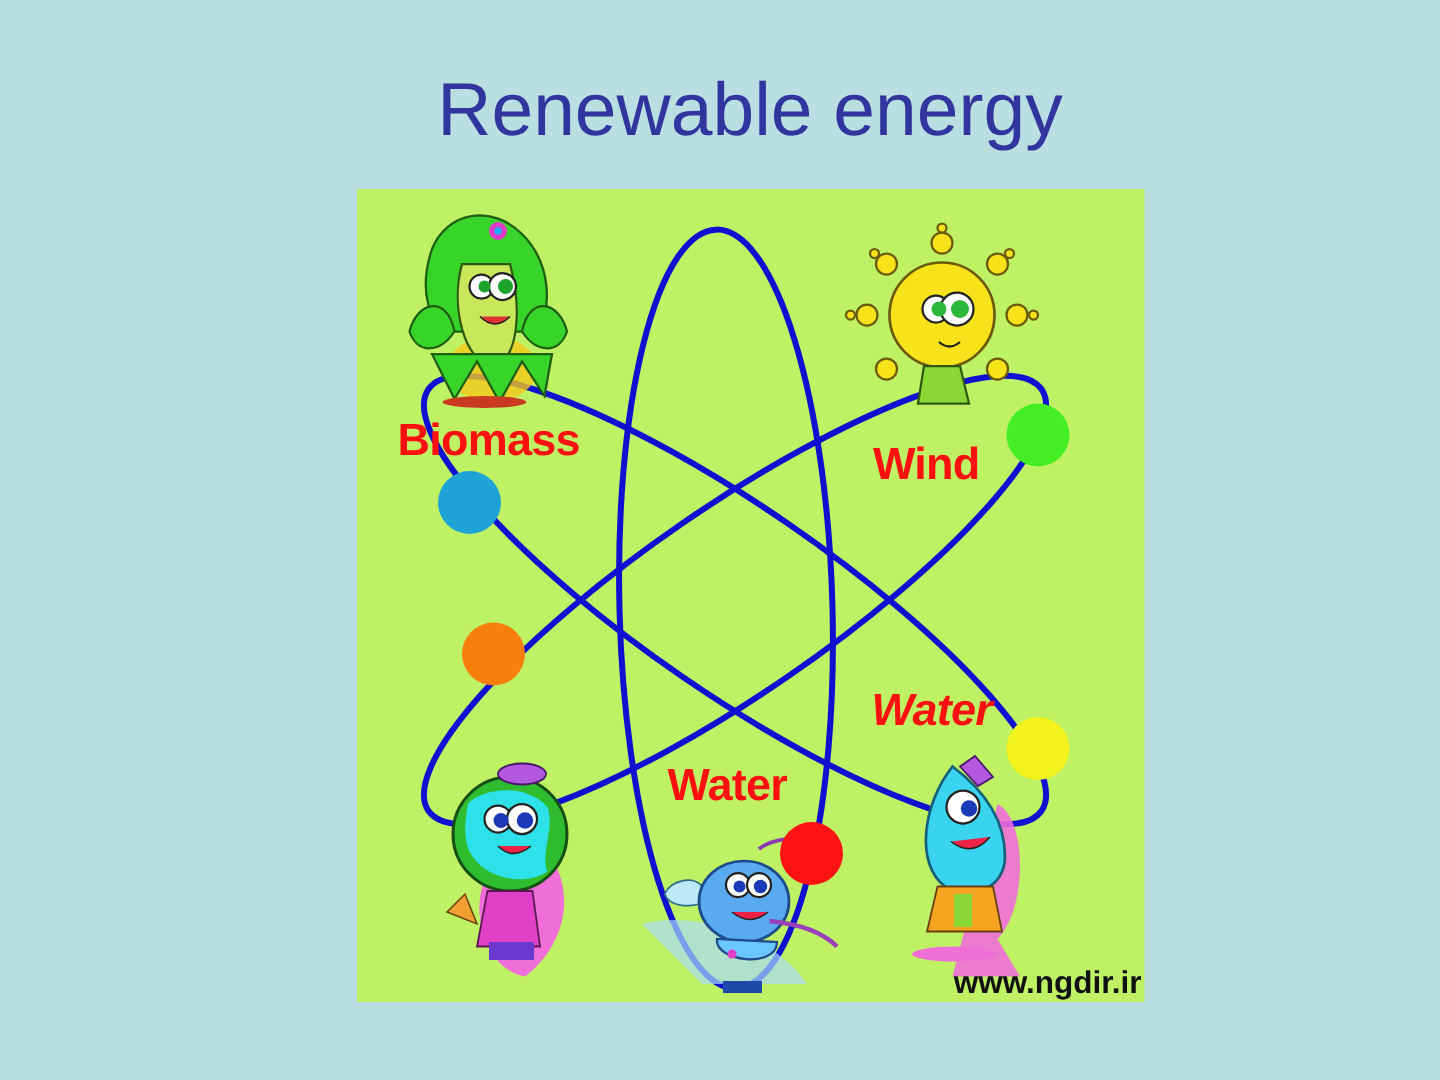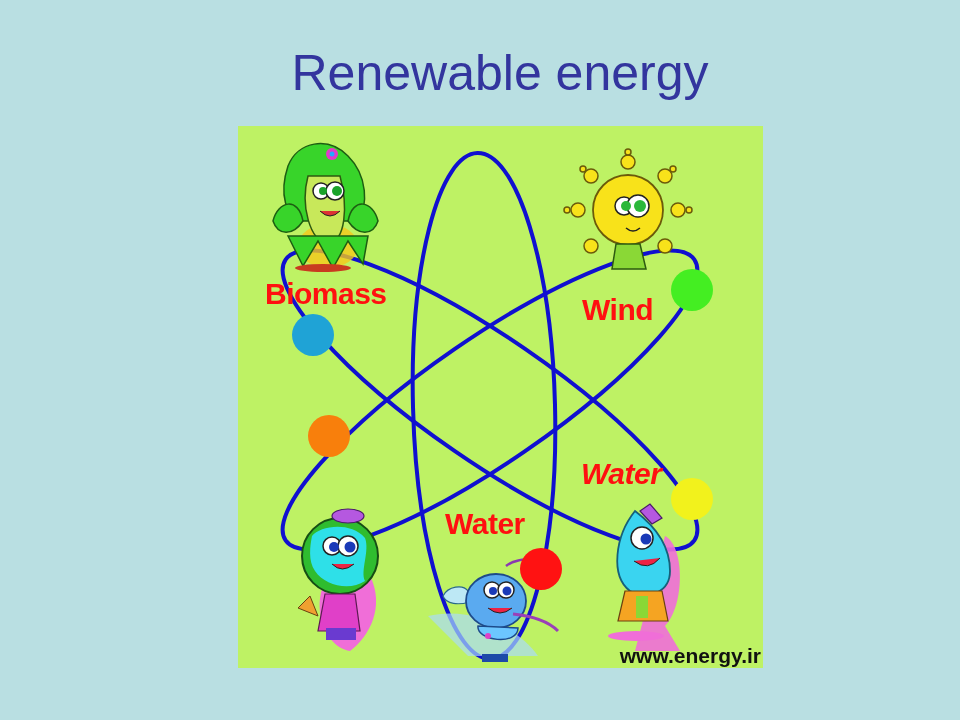--- a/index.html
+++ b/index.html
@@ -134,14 +134,14 @@
     <circle cx="91" cy="310" r="21" fill="#f87f0c"></circle>
     <circle cx="454" cy="373" r="21" fill="#f2f21c"></circle>
     <circle cx="303" cy="443" r="21" fill="#ff1212"></circle>
   </svg>
 
   <div class="label" style="left:27px; top:153px;">Biomass</div>
   <div class="label" style="left:344px; top:169px;">Wind</div>
   <div class="label" style="left:343px; top:333px;font-style:italic;">Water</div>
   <div class="label" style="left:207px; top:383px;">Water</div>
 
-  <div class="watermark">www.energy.ir</div>
+  <div class="watermark">www.ngdir.ir</div>
 </div>
 
 </body></html>

